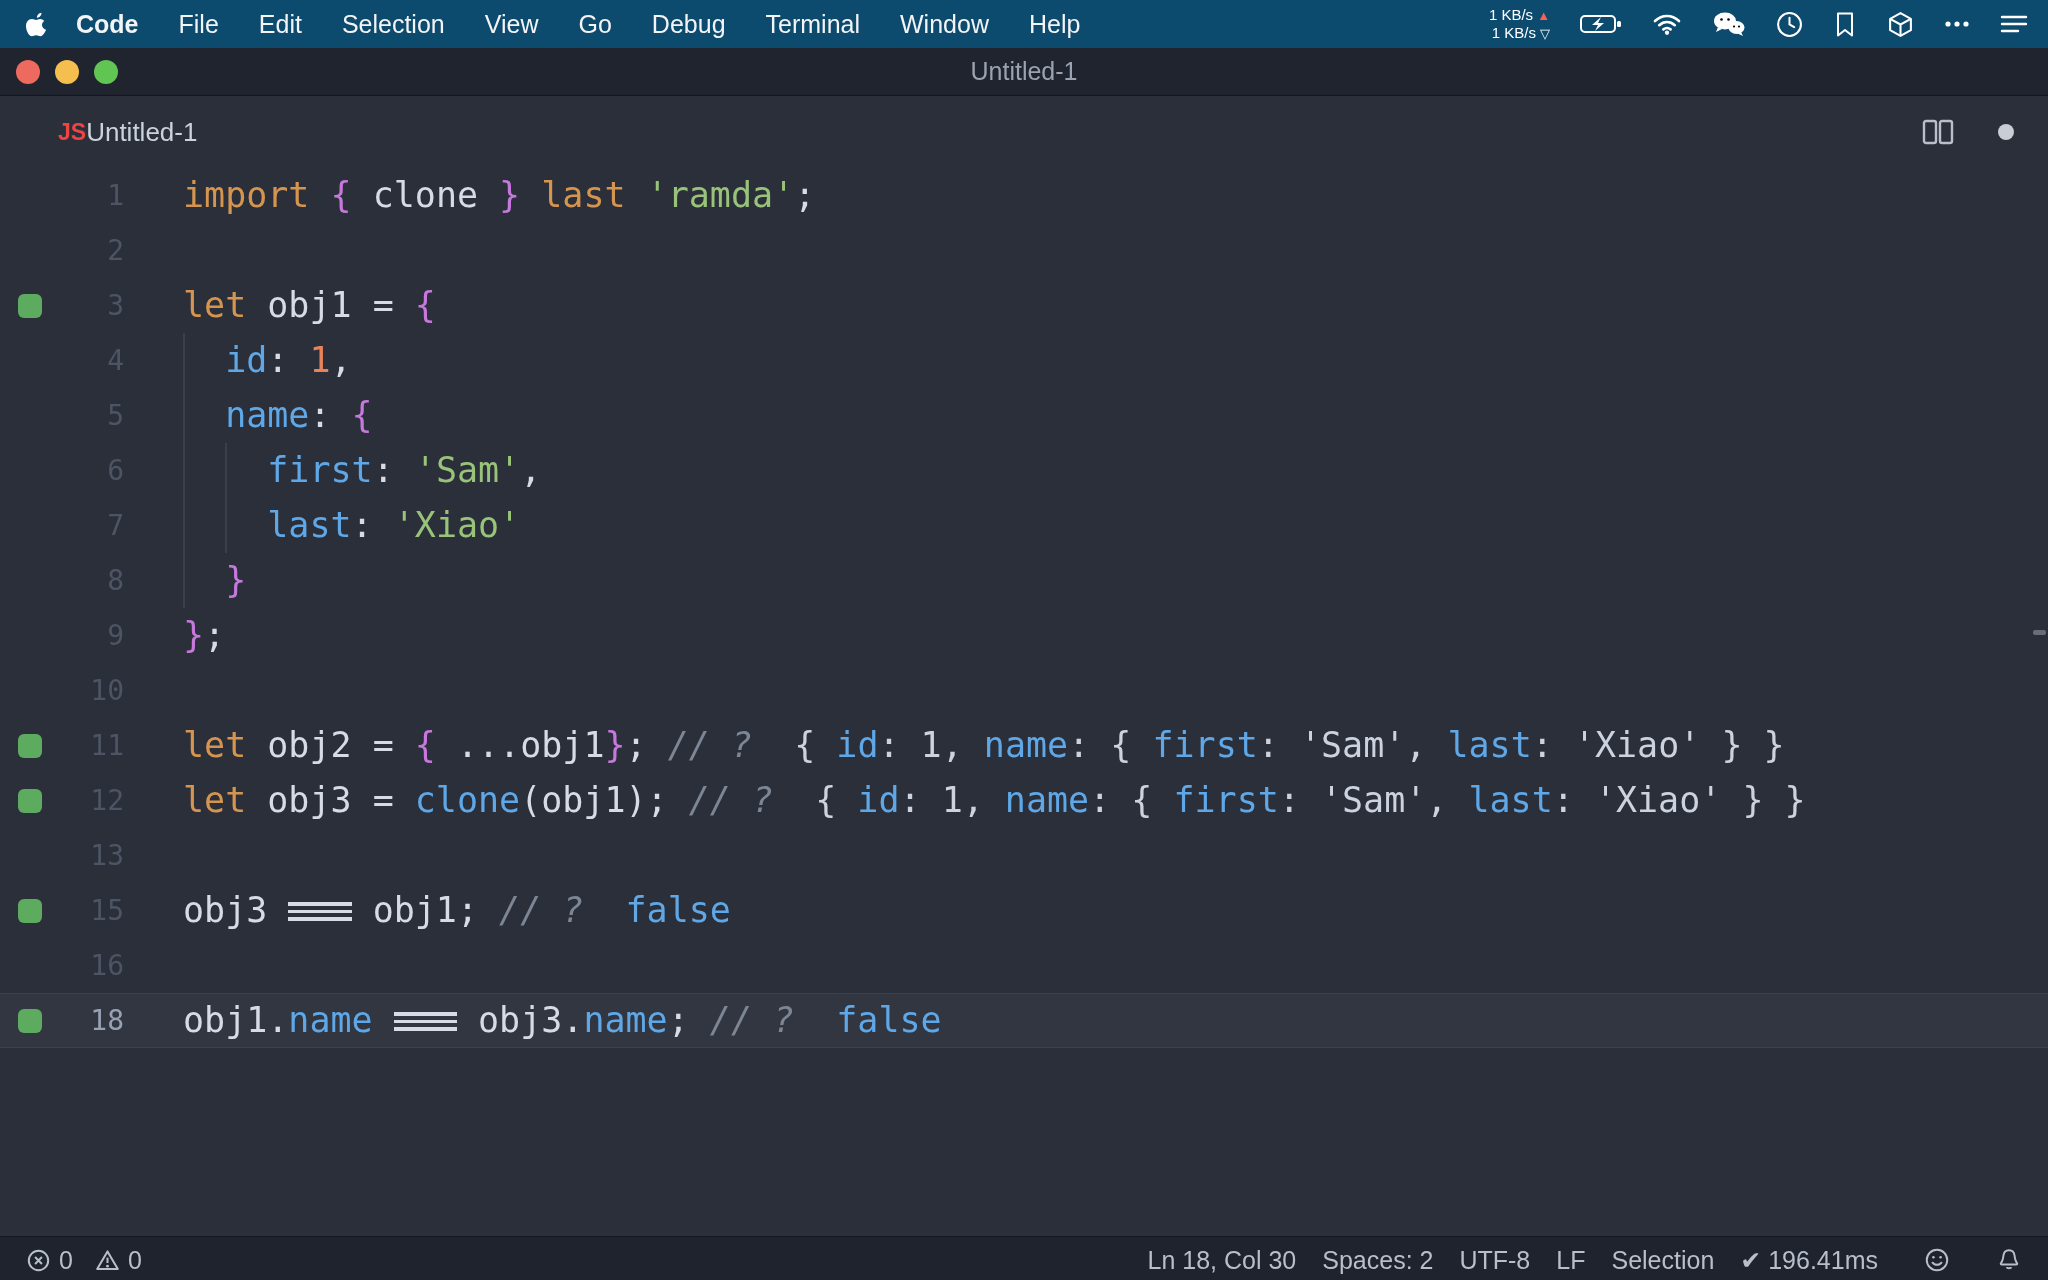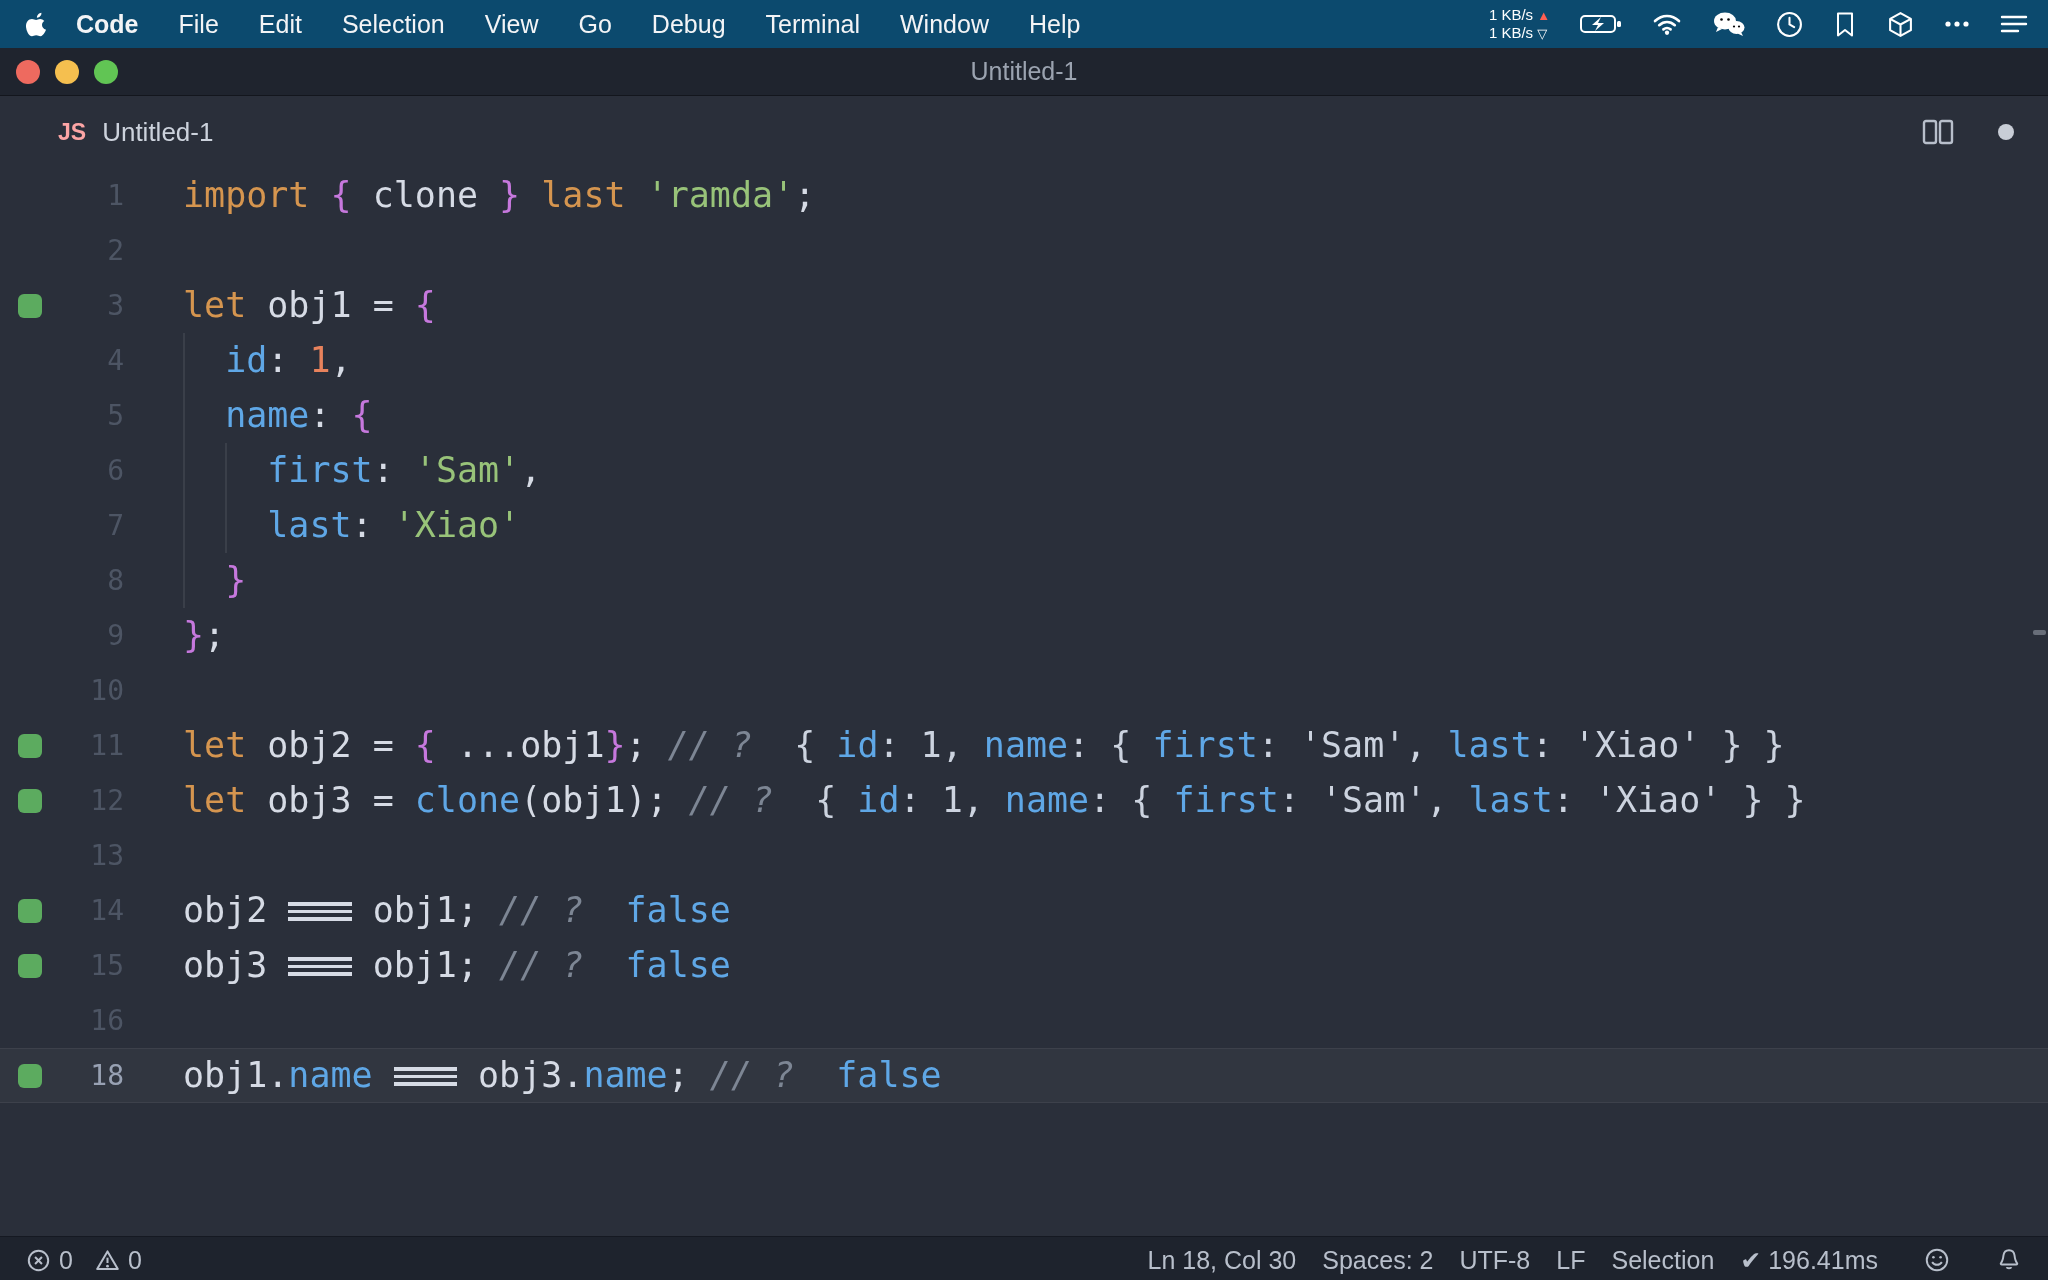--- a/index.html
+++ b/index.html
@@ -7,41 +7,41 @@
               font-family:"Liberation Sans","DejaVu Sans",sans-serif; }
 
   
   .menubar { height:48px; background:#0c4a6e; color:#f3f4f6; display:flex;
              align-items:center; padding:0 20px; font-size:25px; }
   .menu-left { display:flex; align-items:center; }
   .apple { margin:0 8px 0 6px; display:flex; align-items:center; }
   .menu-item { padding:0 20px; white-space:nowrap; }
   .menu-item.app-name { font-weight:700; }
   .menu-right { margin-left:auto; display:flex; align-items:center; gap:30px; }
-  .net { text-align:left; font-size:15px; line-height:17px; color:#fff; white-space:nowrap; }
+  .net { text-align:right; font-size:15px; line-height:17px; color:#fff; white-space:nowrap; }
   .net .tri { margin-left:4px; font-size:13px; }
   .net .up { color:#ff5f52; }
   .net .down { color:#fff; }
   .mb-icon { display:flex; align-items:center; color:#fff; }
 
   
   .titlebar { height:48px; background:#1f242e; border-bottom:1px solid #13161d;
               display:flex; align-items:center; position:relative; }
   .traffic { display:flex; gap:15px; margin-left:16px; z-index:2; }
   .light { width:24px; height:24px; border-radius:50%; }
   .light.red { background:#ee6a5f; }
   .light.yellow { background:#f5bf4f; }
   .light.green { background:#61c554; }
   .win-title { position:absolute; left:0; right:0; text-align:center;
                color:#9ba3b0; font-size:25px; }
 
   
   .tabrow { height:72px; background:#2a2f3a; display:flex; align-items:center;
             padding:0 34px 0 58px; }
-  .js-badge { color:#fca5a5; font-weight:700; font-size:23px; margin-right:16px; }
+  .js-badge { color:#ef4444; font-weight:700; font-size:23px; }
   .tab-label { color:#ccd2dc; font-size:26px; }
   .tab-actions { margin-left:auto; display:flex; align-items:center; gap:44px; color:#c8cdd6; }
   .mod-dot { width:16px; height:16px; border-radius:50%; background:#c8cdd6; }
 
   
   .editor { position:relative; height:1068px; background:#2a2f3a; overflow:hidden; }
   .row { display:flex; height:55px; }
   .row.current { background:rgba(255,255,255,0.035);
                  box-shadow: inset 0 1px 0 rgba(255,255,255,0.06), inset 0 -1px 0 rgba(255,255,255,0.06); }
   .m-col { width:56px; flex:none; display:flex; align-items:center; }
@@ -262,27 +262,20 @@
         <div class="m-col">
           <div class="marker"></div>
         </div>
         <div class="n-col">12</div>
         <div class="c-col"><span class="tk-kw">let</span><span class="tk-fg"> obj3 = </span><span class="tk-fn">clone</span><span class="tk-fg">(obj1); </span><span class="tk-cmt">// ?</span><span class="tk-fg">  </span><span class="tk-out">{ </span><span class="tk-outk">id</span><span class="tk-out">: 1, </span><span class="tk-outk">name</span><span class="tk-out">: { </span><span class="tk-outk">first</span><span class="tk-out">: 'Sam', </span><span class="tk-outk">last</span><span class="tk-out">: 'Xiao' } }</span></div>
       </div>
       <div class="row">
         <div class="m-col"></div>
         <div class="n-col">13</div>
         <div class="c-col"></div>
-      </div>
-      <div class="row">
-        <div class="m-col">
-          <div class="marker"></div>
-        </div>
-        <div class="n-col">14</div>
-        <div class="c-col"><span class="tk-fg">obj2 </span><span class="eq3" title="==="></span><span class="tk-fg"> obj1; </span><span class="tk-cmt">// ?</span><span class="tk-fg">  </span><span class="tk-val">false</span></div>
       </div>
       <div class="row">
         <div class="m-col">
           <div class="marker"></div>
         </div>
         <div class="n-col">15</div>
         <div class="c-col"><span class="tk-fg">obj3 </span><span class="eq3" title="==="></span><span class="tk-fg"> obj1; </span><span class="tk-cmt">// ?</span><span class="tk-fg">  </span><span class="tk-val">false</span></div>
       </div>
       <div class="row">
         <div class="m-col"></div>

